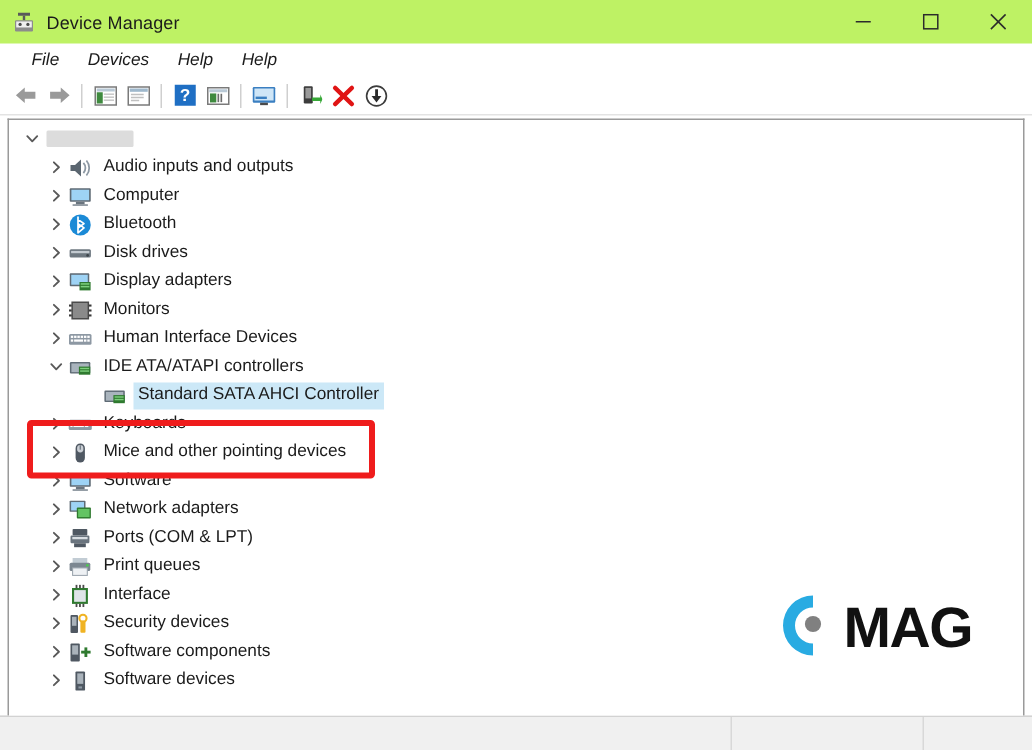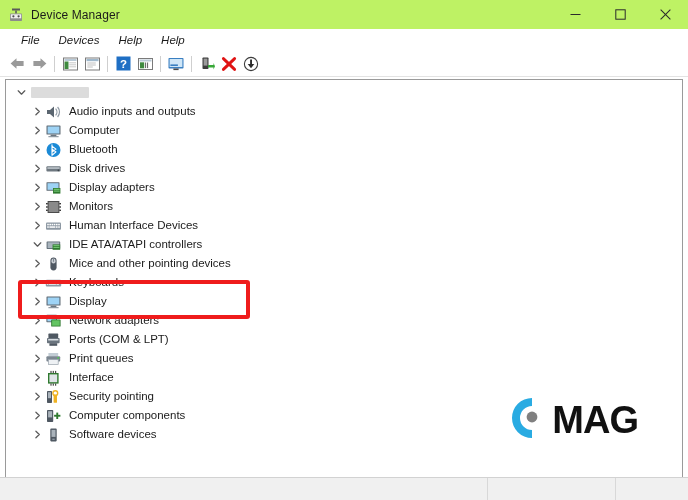--- a/index.html
+++ b/index.html
@@ -174,21 +174,21 @@
     height: 39px;
     border: 4px solid #ef1c1c;
     border-radius: 3px;
     box-sizing: border-box;
     pointer-events: none;
   }
 
   
   #watermark {
     position: absolute;
-    right: 44px;
+    right: 34px;
     bottom: 32px;
     display: flex;
     align-items: center;
     pointer-events: none;
     margin-top: 40px;
   }
   #watermark .wm-text {
     font-size: 38px;
     font-weight: bold;
     color: #111111;
@@ -476,32 +476,30 @@
             </span>
             <span class="ticon"><svg width="17" height="16" viewBox="0 0 17 16">
                 <rect x="1.6" y="4.4" width="13.6" height="7.6" rx="0.7" fill="#5f6b75"></rect>
                 <rect x="2.6" y="5.3" width="11.6" height="5.8" fill="#a9b4bd"></rect>
                 <rect x="7.6" y="7.4" width="7.6" height="5.4" fill="#2f7a2f"></rect>
                 <rect x="8.4" y="8.2" width="6" height="0.95" fill="#7dd07d"></rect>
                 <rect x="8.4" y="9.9" width="6" height="0.95" fill="#7dd07d"></rect>
               </svg></span>
             <span class="label">IDE ATA/ATAPI controllers</span>
           </div>
-          <div class="row lvl1">
-            <span class="chev">
-              <svg width="9" height="9" viewBox="0 0 9 9">
-                <path d="M2.9 1.2 L6.3 4.5 L2.9 7.8" fill="none" stroke="#5a5a5a" stroke-width="1.25" stroke-linecap="round" stroke-linejoin="round"></path>
-              </svg>
-            </span>
-            <span class="ticon"><svg width="17" height="16" viewBox="0 0 17 16">
-                <rect x="5.4" y="1.6" width="6.2" height="12.8" rx="3.1" fill="#4f5862"></rect>
-                <rect x="6.4" y="2.6" width="4.2" height="5" rx="2.1" fill="#c9ced4"></rect>
-                <rect x="8.1" y="2.8" width="0.8" height="3" fill="#6a747e"></rect>
-              </svg></span>
-            <span class="label">Mice and other pointing devices</span>
+          <div class="row lvl2 selected">
+            <span class="chev"></span>
+            <span class="ticon"><svg width="17" height="16" viewBox="0 0 17 16">
+                <rect x="1.6" y="4.4" width="13.6" height="7.6" rx="0.7" fill="#5f6b75"></rect>
+                <rect x="2.6" y="5.3" width="11.6" height="5.8" fill="#a9b4bd"></rect>
+                <rect x="7.6" y="7.4" width="7.6" height="5.4" fill="#2f7a2f"></rect>
+                <rect x="8.4" y="8.2" width="6" height="0.95" fill="#7dd07d"></rect>
+                <rect x="8.4" y="9.9" width="6" height="0.95" fill="#7dd07d"></rect>
+              </svg></span>
+            <span class="label">Standard SATA AHCI Controller</span>
           </div>
           <div class="row lvl1">
             <span class="chev">
               <svg width="9" height="9" viewBox="0 0 9 9">
                 <path d="M2.9 1.2 L6.3 4.5 L2.9 7.8" fill="none" stroke="#5a5a5a" stroke-width="1.25" stroke-linecap="round" stroke-linejoin="round"></path>
               </svg>
             </span>
             <span class="ticon"><svg width="17" height="16" viewBox="0 0 17 16">
                 <rect x="0.8" y="4.8" width="15.4" height="6.8" rx="1" fill="#8d98a3"></rect>
                 <rect x="1.9" y="5.9" width="1.5" height="1.4" fill="#ffffff"></rect>
@@ -516,26 +514,39 @@
               </svg></span>
             <span class="label">Keyboards</span>
           </div>
           <div class="row lvl1">
             <span class="chev">
               <svg width="9" height="9" viewBox="0 0 9 9">
                 <path d="M2.9 1.2 L6.3 4.5 L2.9 7.8" fill="none" stroke="#5a5a5a" stroke-width="1.25" stroke-linecap="round" stroke-linejoin="round"></path>
               </svg>
             </span>
             <span class="ticon"><svg width="17" height="16" viewBox="0 0 17 16">
+                <rect x="5.4" y="1.6" width="6.2" height="12.8" rx="3.1" fill="#4f5862"></rect>
+                <rect x="6.4" y="2.6" width="4.2" height="5" rx="2.1" fill="#c9ced4"></rect>
+                <rect x="8.1" y="2.8" width="0.8" height="3" fill="#6a747e"></rect>
+              </svg></span>
+            <span class="label">Mice and other pointing devices</span>
+          </div>
+          <div class="row lvl1">
+            <span class="chev">
+              <svg width="9" height="9" viewBox="0 0 9 9">
+                <path d="M2.9 1.2 L6.3 4.5 L2.9 7.8" fill="none" stroke="#5a5a5a" stroke-width="1.25" stroke-linecap="round" stroke-linejoin="round"></path>
+              </svg>
+            </span>
+            <span class="ticon"><svg width="17" height="16" viewBox="0 0 17 16">
                 <rect x="1.5" y="2.5" width="14" height="9" rx="0.6" fill="#5f6b75"></rect>
                 <rect x="2.6" y="3.5" width="11.8" height="7" fill="#9ed3f5"></rect>
                 <rect x="5.6" y="11.6" width="5.8" height="1.6" fill="#6a757f"></rect>
                 <rect x="3.4" y="13.2" width="10.2" height="1" fill="#7b858f"></rect>
               </svg></span>
-            <span class="label">Display</span>
+            <span class="label">Software</span>
           </div>
           <div class="row lvl1">
             <span class="chev">
               <svg width="9" height="9" viewBox="0 0 9 9">
                 <path d="M2.9 1.2 L6.3 4.5 L2.9 7.8" fill="none" stroke="#5a5a5a" stroke-width="1.25" stroke-linecap="round" stroke-linejoin="round"></path>
               </svg>
             </span>
             <span class="ticon"><svg width="17" height="16" viewBox="0 0 17 16">
                 <rect x="1.4" y="1.8" width="10.6" height="7.4" rx="0.6" fill="#5f6b75"></rect>
                 <rect x="2.4" y="2.7" width="8.6" height="5.6" fill="#9ed3f5"></rect>
@@ -595,35 +606,35 @@
               <svg width="9" height="9" viewBox="0 0 9 9">
                 <path d="M2.9 1.2 L6.3 4.5 L2.9 7.8" fill="none" stroke="#5a5a5a" stroke-width="1.25" stroke-linecap="round" stroke-linejoin="round"></path>
               </svg>
             </span>
             <span class="ticon"><svg width="17" height="16" viewBox="0 0 17 16">
                 <rect x="2" y="2" width="5" height="12" rx="0.7" fill="#4f5862"></rect>
                 <rect x="3" y="3.2" width="3" height="6" fill="#aab3bb"></rect>
                 <rect x="8.6" y="5.6" width="3.4" height="8.2" rx="0.6" fill="#f0b323"></rect>
                 <circle cx="10.3" cy="4.2" r="2.4" fill="none" stroke="#f0b323" stroke-width="1.4"></circle>
               </svg></span>
-            <span class="label">Security pointing</span>
+            <span class="label">Security devices</span>
           </div>
           <div class="row lvl1">
             <span class="chev">
               <svg width="9" height="9" viewBox="0 0 9 9">
                 <path d="M2.9 1.2 L6.3 4.5 L2.9 7.8" fill="none" stroke="#5a5a5a" stroke-width="1.25" stroke-linecap="round" stroke-linejoin="round"></path>
               </svg>
             </span>
             <span class="ticon"><svg width="17" height="16" viewBox="0 0 17 16">
                 <rect x="2" y="2" width="6.2" height="12" rx="0.7" fill="#4f5862"></rect>
                 <rect x="3.1" y="3.2" width="4" height="6.2" fill="#aab3bb"></rect>
                 <rect x="11.3" y="4.6" width="1.9" height="6.4" fill="#2f7a2f"></rect>
                 <rect x="9.1" y="6.8" width="6.3" height="1.9" fill="#2f7a2f"></rect>
               </svg></span>
-            <span class="label">Computer components</span>
+            <span class="label">Software components</span>
           </div>
           <div class="row lvl1">
             <span class="chev">
               <svg width="9" height="9" viewBox="0 0 9 9">
                 <path d="M2.9 1.2 L6.3 4.5 L2.9 7.8" fill="none" stroke="#5a5a5a" stroke-width="1.25" stroke-linecap="round" stroke-linejoin="round"></path>
               </svg>
             </span>
             <span class="ticon"><svg width="17" height="16" viewBox="0 0 17 16">
                 <rect x="5.3" y="1.6" width="6.4" height="12.8" rx="0.8" fill="#4f5862"></rect>
                 <rect x="6.5" y="2.9" width="4" height="7" fill="#aab3bb"></rect>

